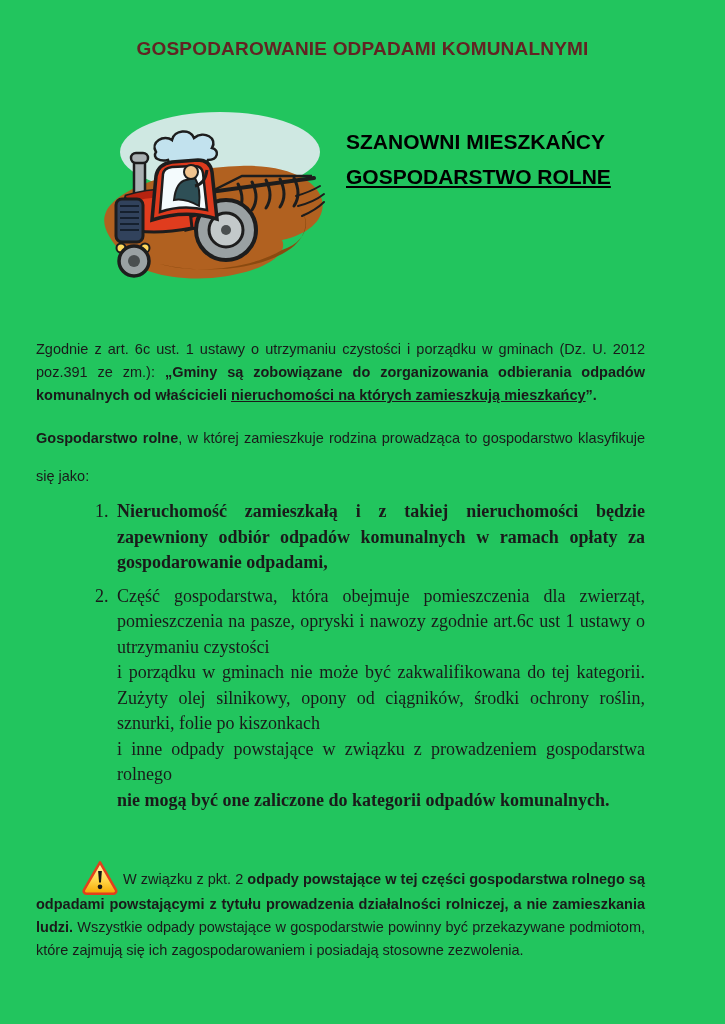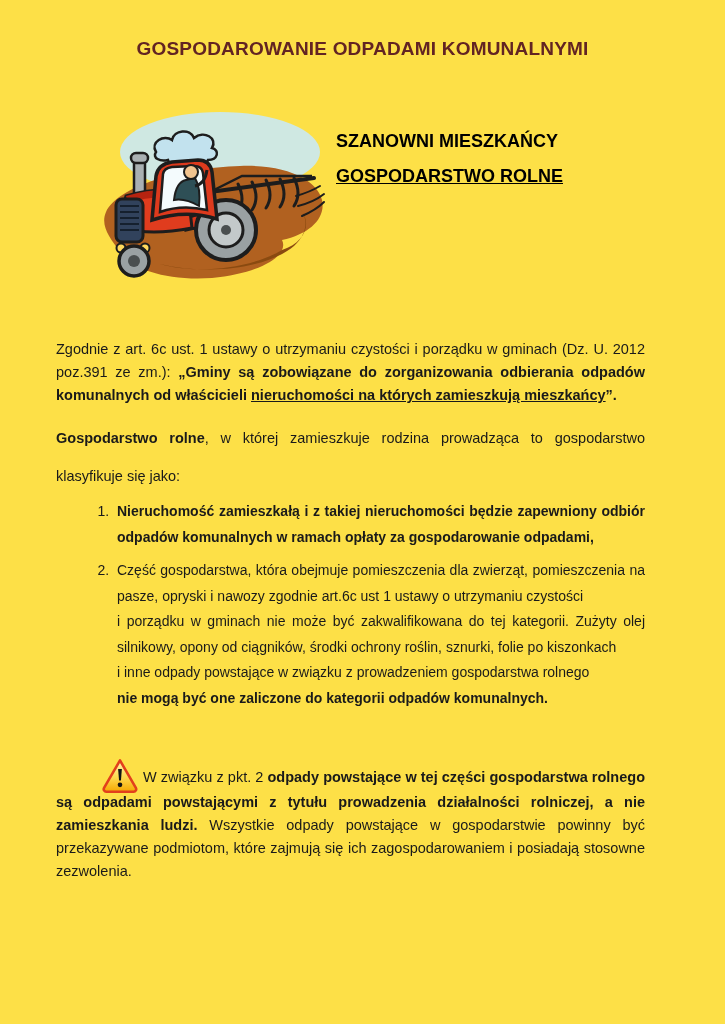--- a/index.html
+++ b/index.html
@@ -1,33 +1,33 @@
 <!DOCTYPE html>
 <html lang="pl"><head>
 <meta charset="utf-8">
 <style>
   html,body{margin:0;padding:0;background:#ffffff;}
   .page{
-    width:725px;height:1024px;background:#fde047;position:relative;
+    width:725px;height:1024px;background:#22c55e;position:relative;
     font-family:"Liberation Sans","DejaVu Sans",sans-serif;
     color:#1a1a1a;overflow:hidden;
   }
   .doc-title{
     margin:0;padding-top:38px;text-align:center;
     font-size:19px;font-weight:bold;color:#622423;letter-spacing:.2px;
   }
   .hero{display:flex;margin:40px 60px 0 90px;height:196px;}
   .tractor-wrap{width:240px;height:196px;flex:0 0 auto;}
-  .subtitle{margin-left:6px;padding-top:24px;font-size:18px;font-weight:bold;line-height:35px;color:#000;}
+  .subtitle{margin-left:16px;padding-top:24px;font-size:21px;font-weight:bold;line-height:35px;color:#000;}
   .subtitle .u{text-decoration:underline;}
-  .para{margin:0 80px 0 56px;font-size:14.5px;line-height:23px;text-align:justify;}
+  .para{margin:0 80px 0 36px;font-size:14.5px;line-height:23px;text-align:justify;}
   .para.wide{line-height:38px;}
   .p-intro{margin-top:42px;}
   .p-class{margin-top:12px;}
-  ol.doc-list{margin:4px 80px 0 83px;padding:0 0 0 30px;font-size:14px;line-height:25.5px;}
+  ol.doc-list{margin:4px 80px 0 83px;padding:0 0 0 30px;font-size:18px;line-height:25.5px;font-family:Liberation Serif, serif;}
   ol.doc-list li{padding-left:4px;text-align:justify;}
   ol.doc-list li.li-1{margin-bottom:8px;}
   .p-warning{margin-top:46px;text-indent:45px;}
   .warn-icon{display:inline-block;width:38px;height:34px;vertical-align:-11px;margin-right:4px;text-indent:0;}
   .seg-bold{font-weight:bold;}
   .seg-underline{text-decoration:underline;}
 </style>
 </head>
 <body>
 

